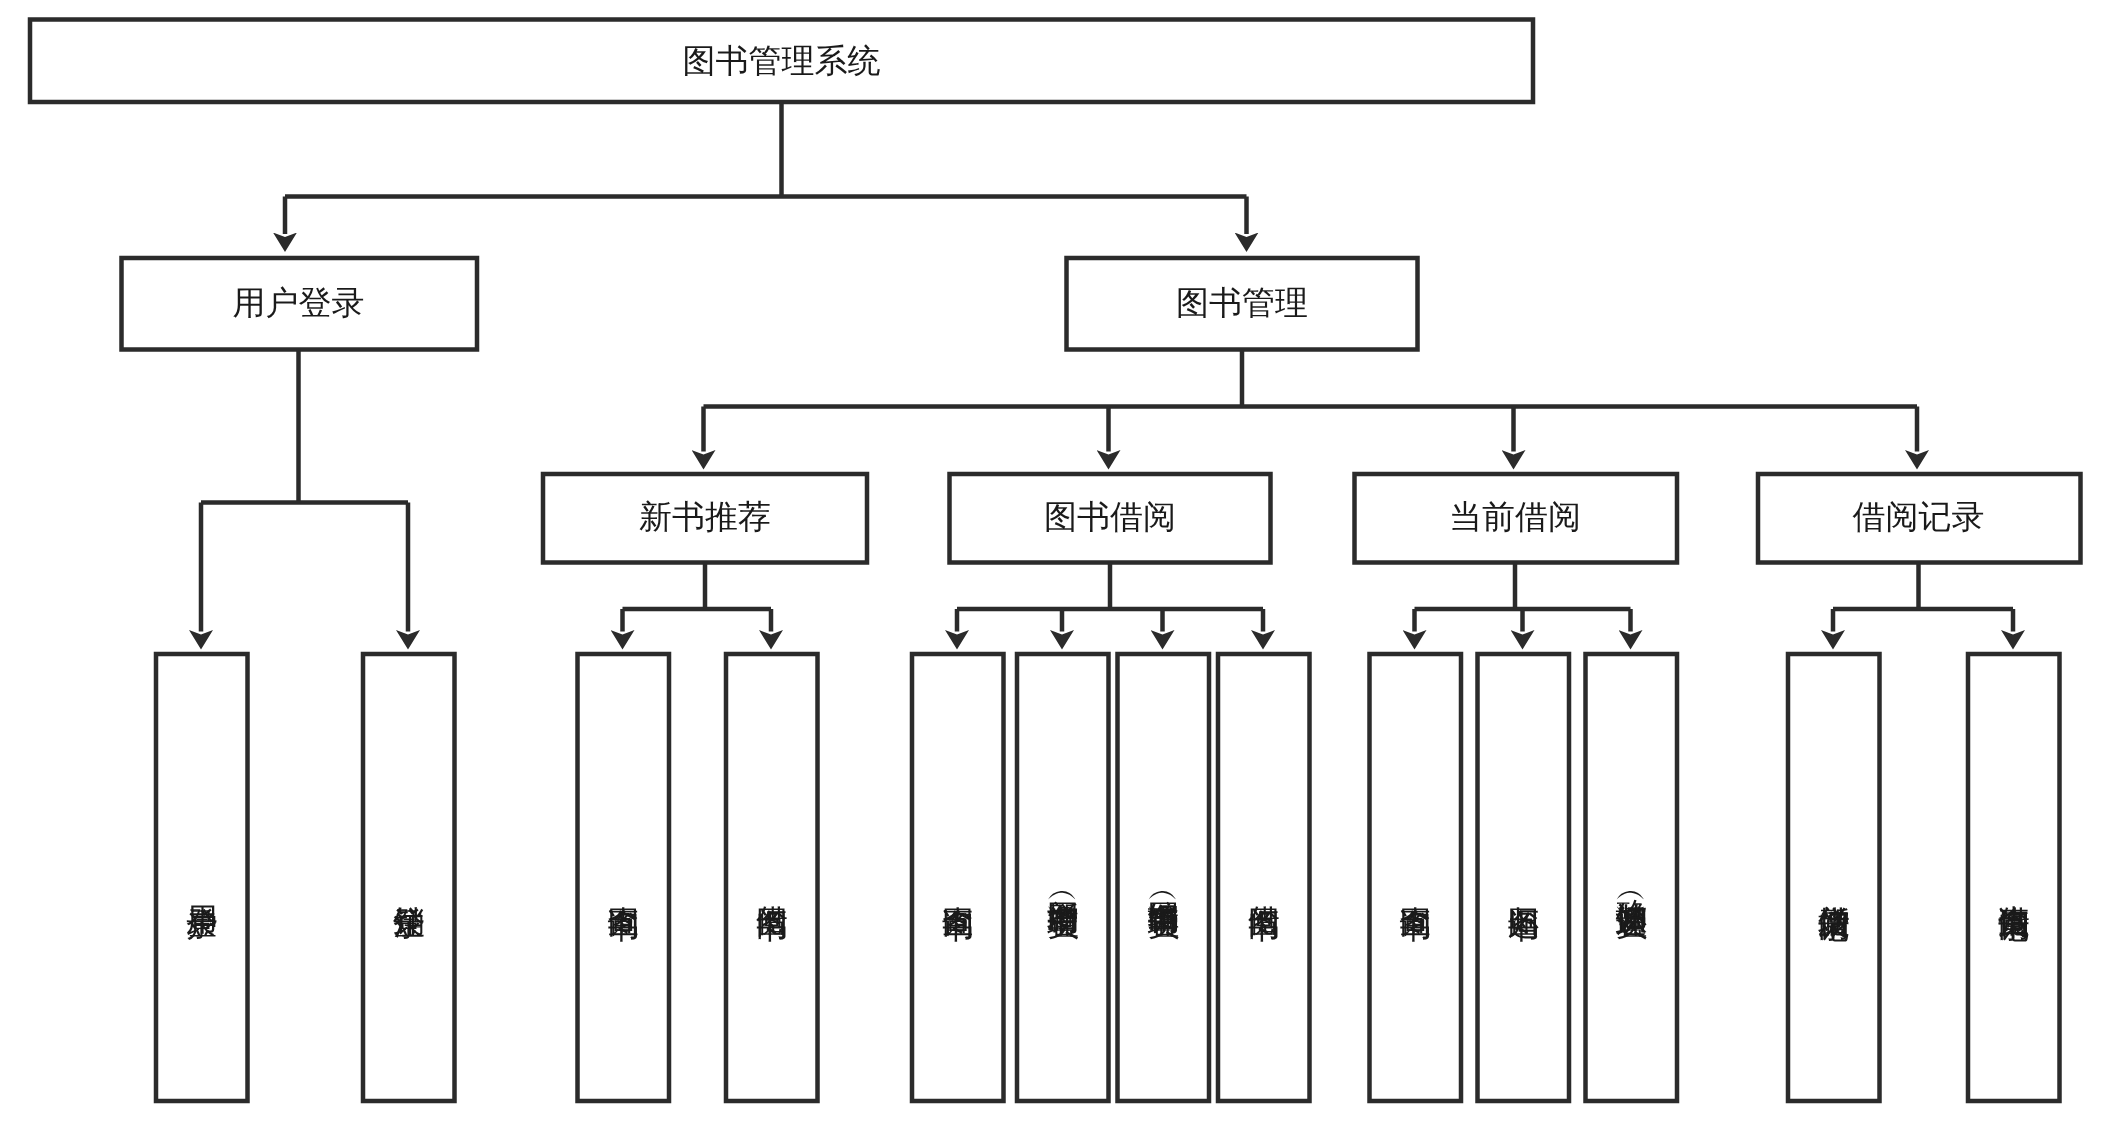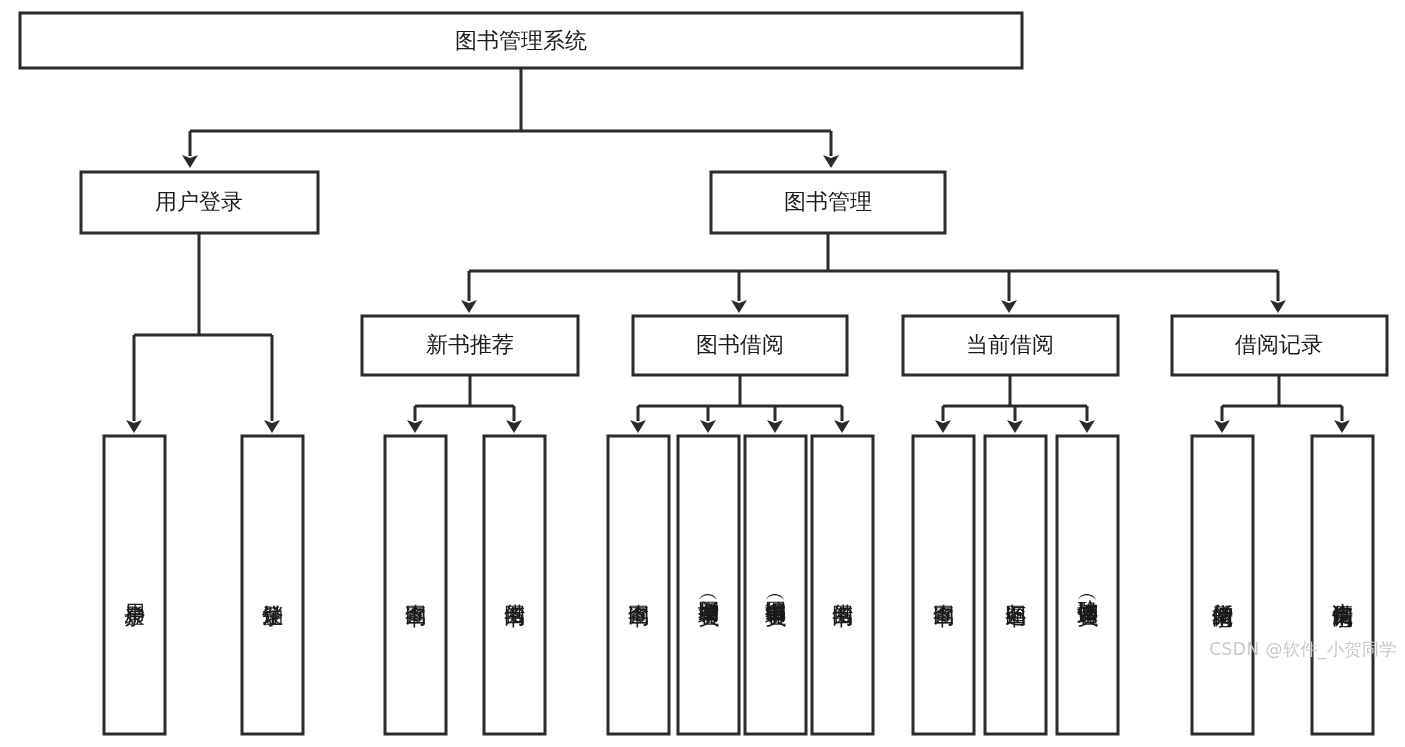--- a/index.html
+++ b/index.html
@@ -192,14 +192,13 @@
   <div class="vert-label-box" style="left:745px; top:436px; width:61px; height:298px; padding-top:4px;">编辑图书（管理员）</div>
   <div class="vert-label-box" style="left:812px; top:436px; width:61px; height:298px;">借阅图书</div>
 
   <div class="vert-label-box" style="left:913px; top:436px; width:61px; height:298px;">查询图书</div>
   <div class="vert-label-box" style="left:985px; top:436px; width:61px; height:298px;">归还图书</div>
   <div class="vert-label-box" style="left:1057px; top:436px; width:61px; height:298px; padding-top:4px;">确认归还（管理员）</div>
 
   <div class="vert-label-box" style="left:1192px; top:436px; width:61px; height:298px;">新增借阅记录</div>
   <div class="vert-label-box" style="left:1312px; top:436px; width:61px; height:298px;">查询借阅记录</div>
 
-  <div id="watermark">CSDN @软件_小贺同学</div>
 </div>
 
 </body></html>

